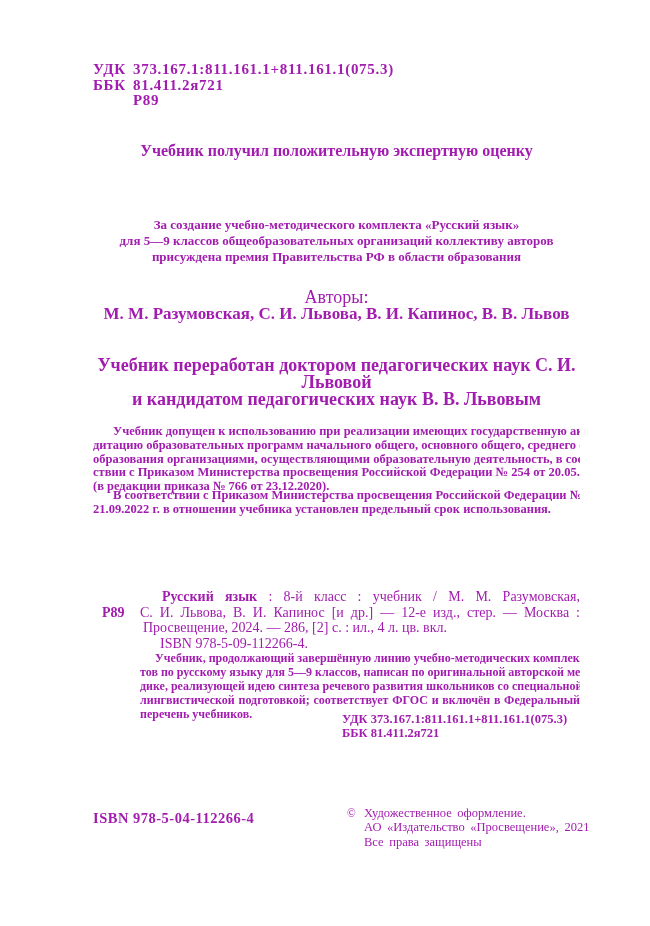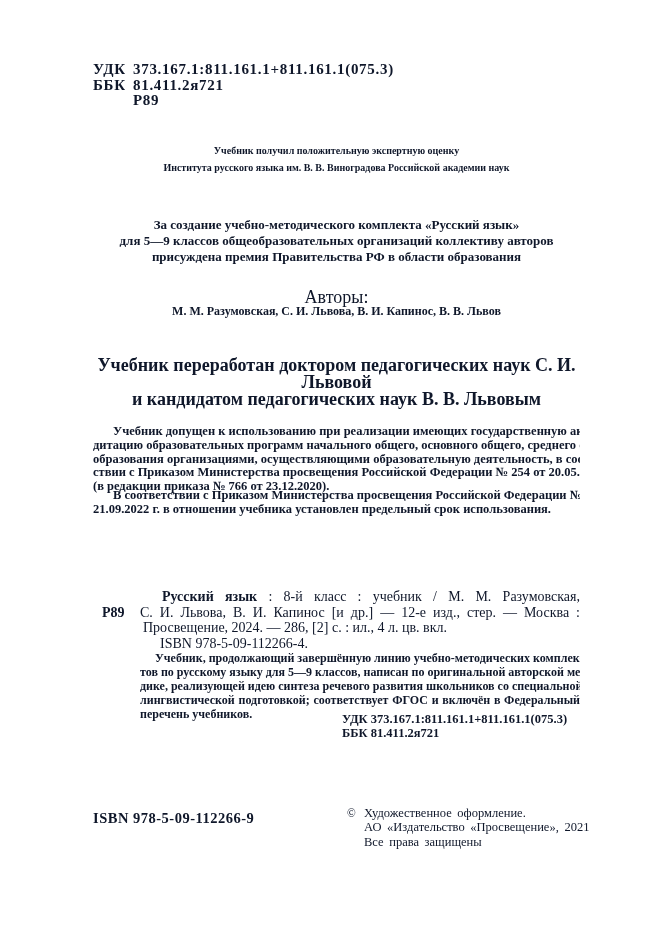--- a/index.html
+++ b/index.html
@@ -1,35 +1,35 @@
 <!DOCTYPE html>
 <html><head>
 <meta charset="utf-8">
 <style>
   html,body{margin:0;padding:0;background:#ffffff;}
   .page{
     position:relative;
     width:650px;height:926px;
     background:#ffffff;
-    color:#0f172a;
+    color:#a21caf;
     font-family:"Liberation Serif", serif;
     overflow:hidden;
   }
   .abs{position:absolute;}
 
   
   .head-codes{top:62px;left:93px;font-size:15px;line-height:15.5px;letter-spacing:0.7px;font-weight:600;}
   .code-lbl{display:inline-block;width:40px;}
 
   
   .cblock{left:93px;width:487px;text-align:center;}
-  .expert{top:143px;font-size:10px;line-height:16.5px;font-weight:bold;}
+  .expert{top:143px;font-size:16px;line-height:16.5px;font-weight:bold;}
   .award{top:217px;font-size:13px;line-height:15.8px;font-weight:bold;}
   .authors-label{top:287px;font-size:18px;}
-  .authors-names{top:304px;font-size:12px;font-weight:bold;}
+  .authors-names{top:304px;font-size:17px;font-weight:bold;}
   .rework{top:357px;font-size:18px;line-height:17px;font-weight:bold;}
 
   
   .para{left:93px;width:487px;font-size:12.5px;line-height:13.8px;font-weight:bold;}
   .approval{top:425px;}
   .deadline{top:489px;}
   .jline{white-space:nowrap;overflow:hidden;text-align:justify;text-align-last:justify;}
   .lleft{white-space:nowrap;overflow:hidden;text-align:left;text-align-last:left;}
   .ind20{padding-left:20px;}
   .ind22{padding-left:22px;}
@@ -58,21 +58,20 @@
 <div class="page">
 
   <div class="abs head-codes">
     <div><span class="code-lbl">УДК</span><span>373.167.1:811.161.1+811.161.1(075.3)</span></div>
     <div><span class="code-lbl">ББК</span><span>81.411.2я721</span></div>
     <div><span class="code-lbl"></span><span>Р89</span></div>
   </div>
 
   <div class="abs cblock expert">
     <div>Учебник получил положительную экспертную оценку</div>
-    <div>Института русского языка им. В. В. Виноградова Российской академии наук</div>
   </div>
 
   <div class="abs cblock award">
     <div>За создание учебно-методического комплекта «Русский язык»</div>
     <div>для 5—9 классов общеобразовательных организаций коллективу авторов</div>
     <div>присуждена премия Правительства РФ в области образования</div>
   </div>
 
   <div class="abs cblock authors-label">Авторы:</div>
   <div class="abs cblock authors-names">М. М. Разумовская, С. И. Львова, В. И. Капинос, В. В. Львов</div>
@@ -109,21 +108,21 @@
     <div class="jline">дике, реализующей идею синтеза речевого развития школьников со специальной</div>
     <div class="jline">лингвистической подготовкой; соответствует ФГОС и включён в Федеральный</div>
     <div class="lleft">перечень учебников.</div>
   </div>
 
   <div class="abs codes-bottom">
     <div>УДК 373.167.1:811.161.1+811.161.1(075.3)</div>
     <div>ББК 81.411.2я721</div>
   </div>
 
-  <div class="abs isbn-bottom">ISBN 978-5-09-112266-9</div>
+  <div class="abs isbn-bottom">ISBN 978-5-04-112266-4</div>
 
   <div class="abs copyright">
     <div><span class="copy-sign">©</span><span>Художественное оформление.</span></div>
     <div><span class="copy-sign"></span><span>АО «Издательство «Просвещение», 2021</span></div>
     <div><span class="copy-sign"></span><span>Все права защищены</span></div>
   </div>
 
 </div>
 
 </body></html>

